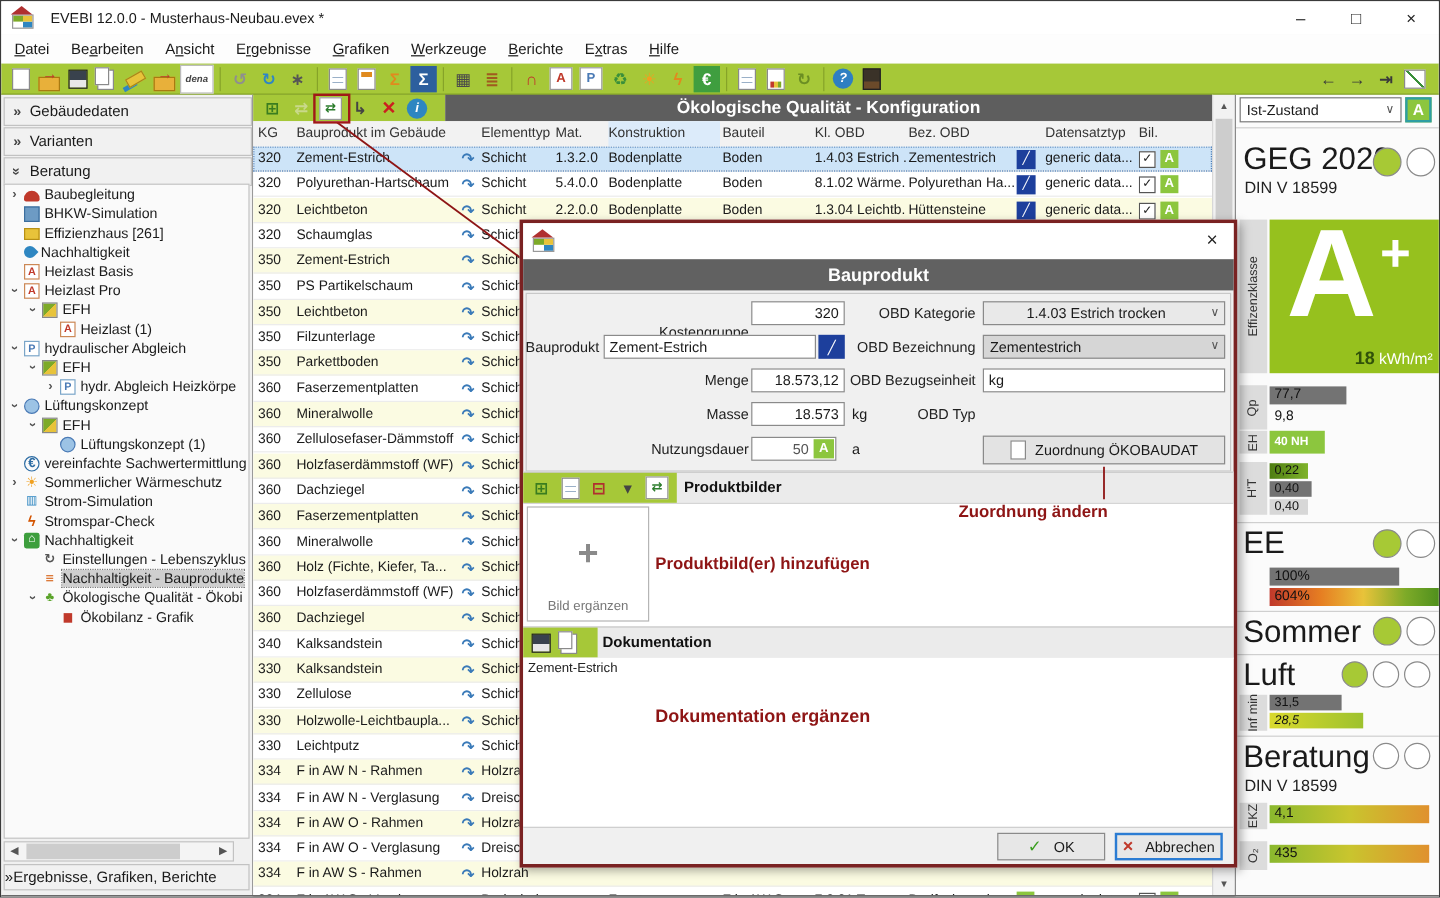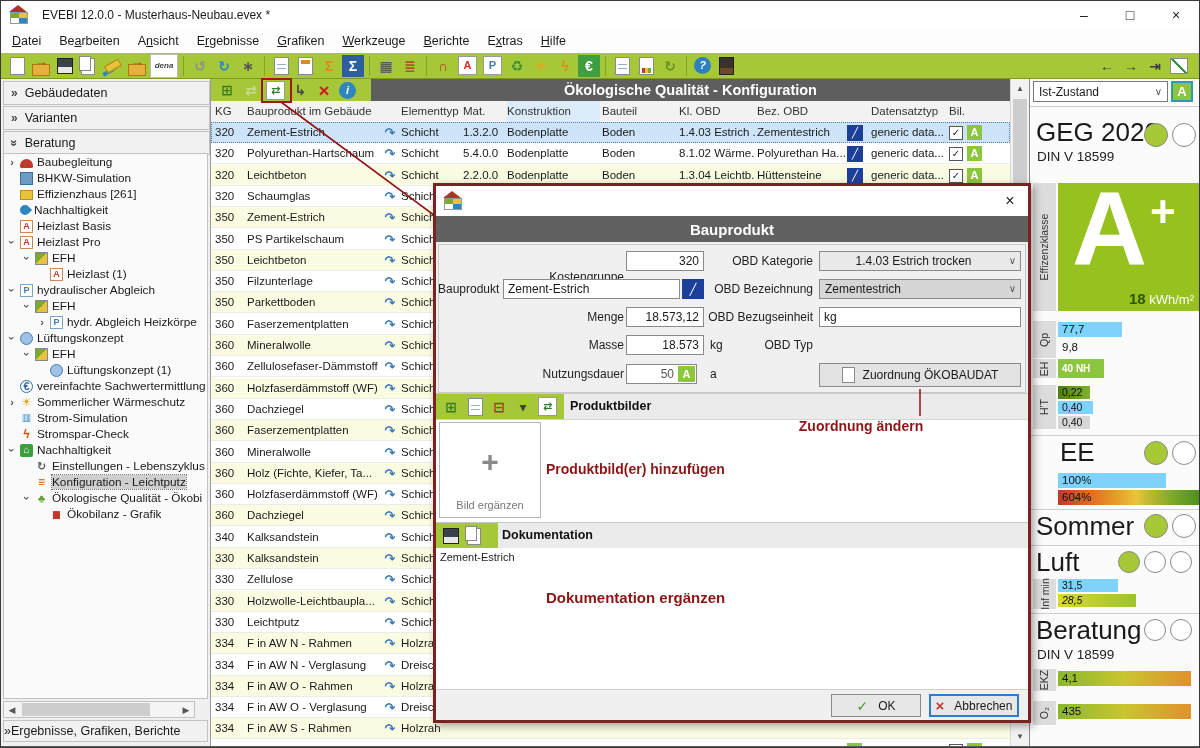--- a/index.html
+++ b/index.html
@@ -114,21 +114,21 @@
   .combo .cv{margin-left:auto;margin-right:5px;color:#555;font-size:10px;}
   #rp-abtn{left:141px;top:2px;width:22px;height:21px;background:#8cc63e;border:2px solid #2e9ea3;color:#fff;font-weight:bold;
            font-size:13px;display:flex;align-items:center;justify-content:center;box-sizing:border-box;}
   .rp-title{font-size:26px;color:#1a1a1a;}
   .rp-norm{font-size:13.5px;color:#222;}
   .circ{position:absolute;width:24px;height:24px;border-radius:50%;border:1px solid #8a8a8a;background:#fff;box-sizing:border-box;}
   .circ.on{background:#a7c935;}
   .vlabel{position:absolute;background:#dcdcdc;display:flex;align-items:center;justify-content:center;}
   .vlabel span{transform:rotate(-90deg);white-space:nowrap;font-size:10.5px;color:#333;}
   .bar{position:absolute;height:15px;line-height:15px;font-size:11.5px;padding-left:4px;white-space:nowrap;box-sizing:border-box;color:#111;}
-  .bar.gray{background:#7dd3fc;} .bar.gray2{background:#d7d7d7;}
+  .bar.gray{background:#737373;} .bar.gray2{background:#d7d7d7;}
   .bar.greenb{background:linear-gradient(90deg,#4e7d12,#7fb32a);}
   .bar.spectrum{background:linear-gradient(90deg,#c0392b,#e67e22 30%,#e8c33a 55%,#7daa28 80%,#4e8f1d);}
   .bar.yellowgreen{background:linear-gradient(90deg,#d9d92e,#9ec22e);}
   .bar.greenorange{background:linear-gradient(90deg,#8ab82e,#c9c52e 50%,#e0912e);}
   #rp-class-badge{left:28px;top:104px;width:142px;height:128px;background:#96c11e;}
   #rp-class-badge .bigA{position:absolute;left:14px;top:-14px;color:#fff;font-weight:bold;font-size:104px;font-family:"Liberation Sans",sans-serif;}
   #rp-class-badge .plus{position:absolute;left:92px;top:4px;color:#fff;font-weight:bold;font-size:44px;}
   #rp-kwh{position:absolute;right:6px;bottom:4px;font-size:13px;color:#fff;}
   #rp-kwh b{color:#31520a;font-size:15px;}
   #rp-ehbadge{left:28px;top:280px;width:46px;height:19px;background:#8cc63e;color:#fff;font-size:10px;font-weight:bold;
@@ -393,21 +393,21 @@
           <span class="tlabel">Nachhaltigkeit</span>
         </div>
         <div class="tnode" style="padding-left: 17px;">
           <span class="texp"></span>
           <span class="ticon ti-cycle">↻</span>
           <span class="tlabel">Einstellungen - Lebenszyklus</span>
         </div>
         <div class="tnode sel" style="padding-left: 17px;">
           <span class="texp"></span>
           <span class="ticon ti-list">≡</span>
-          <span class="tlabel">Konfiguration - Leichtputz</span>
+          <span class="tlabel">Nachhaltigkeit - Bauprodukte</span>
         </div>
         <div class="tnode" style="padding-left: 17px;">
           <span class="texp open">›</span>
           <span class="ticon ti-tree">♣</span>
           <span class="tlabel">Ökologische Qualität - Ökobi</span>
         </div>
         <div class="tnode" style="padding-left: 32px;">
           <span class="texp"></span>
           <span class="ticon ti-graf">▆</span>
           <span class="tlabel">Ökobilanz - Grafik</span>
@@ -845,21 +845,21 @@
     <div id="rp-ehbadge" class="abs">40 NH</div>
 
     <div class="vlabel" style="left:3px;top:306px;width:23px;height:44px;">
         <span>H'T</span>
       </div>
     <div class="bar greenb" style="left:28px;top:307px;width:32px;height:13px;line-height:13px;font-size:10.5px;">0,22</div>
     <div class="bar gray" style="left:28px;top:322px;width:35px;height:13px;line-height:13px;font-size:10.5px;">0,40</div>
     <div class="bar gray2" style="left:28px;top:337px;width:32px;height:13px;line-height:13px;font-size:10.5px;">0,40</div>
     <div class="sepline" style="top:356px;"></div>
 
-    <div class="rp-title abs" style="left:6px;top:358px;padding-left:24px;">EE</div>
+    <div class="rp-title abs" style="left:6px;top:358px;">EE</div>
     <span class="circ on" style="left:114px;top:362px;"></span>
     <span class="circ" style="left:142px;top:362px;"></span>
     <div class="bar gray" style="left:28px;top:394px;width:108px;">100%</div>
     <div class="bar spectrum" style="left:28px;top:411px;width:142px;">604%</div>
     <div class="sepline" style="top:430px;"></div>
 
     <div class="rp-title abs" style="left:6px;top:432px;">Sommer</div>
     <span class="circ on" style="left:114px;top:435px;"></span>
     <span class="circ" style="left:142px;top:435px;"></span>
     <div class="sepline" style="top:466px;"></div>

